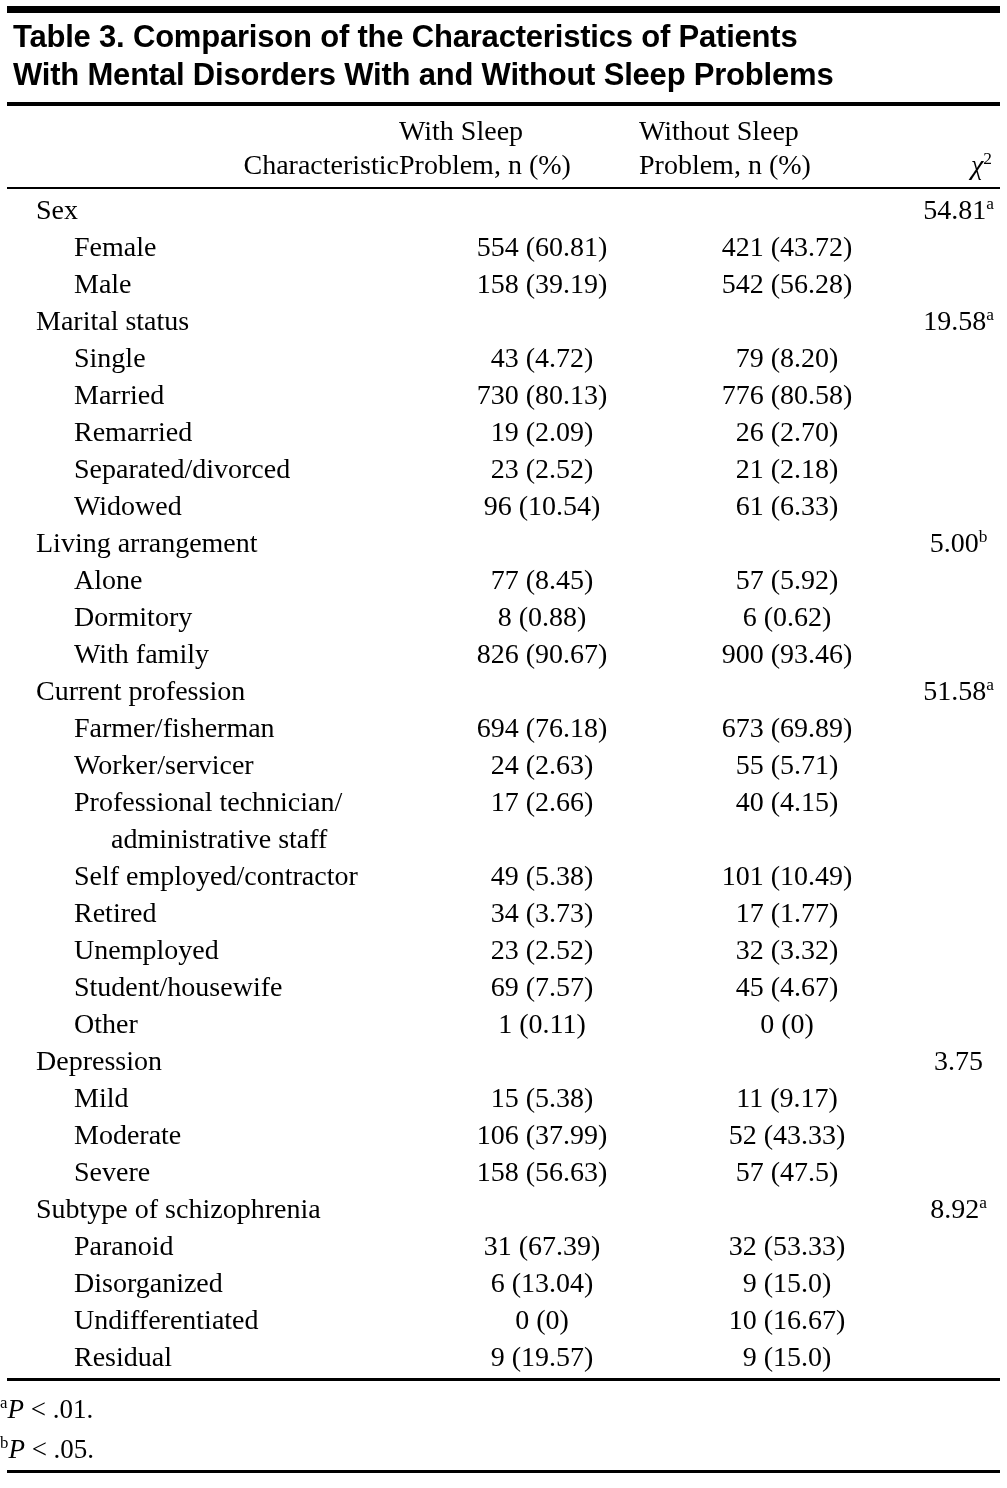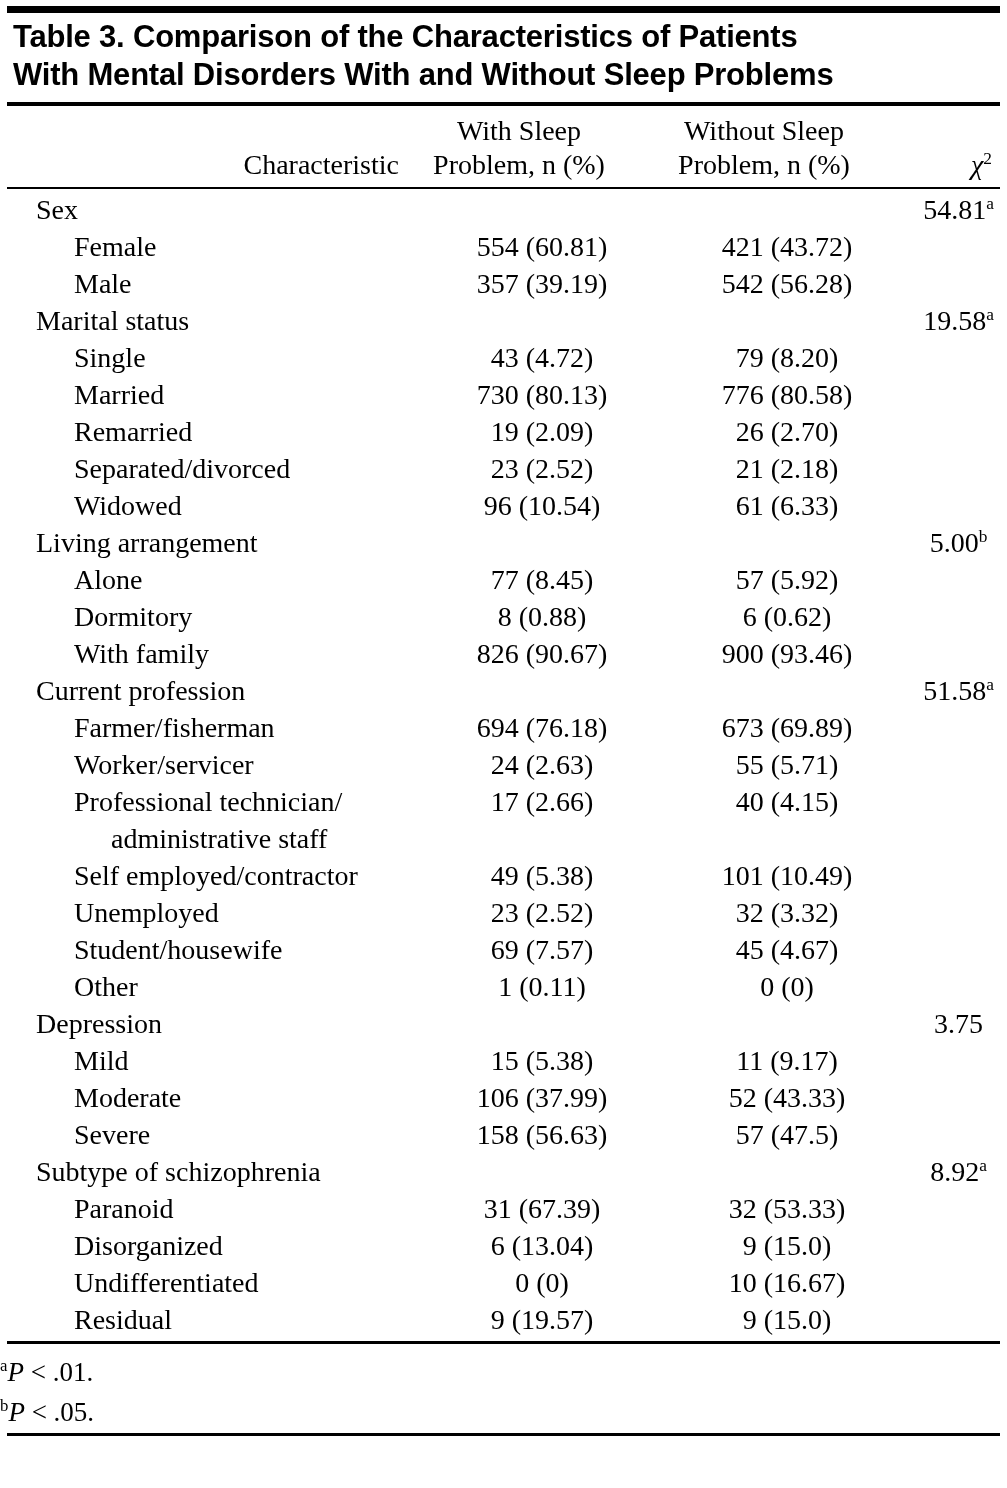--- a/index.html
+++ b/index.html
@@ -36,21 +36,21 @@
     grid-template-columns: 386px 240px 250px 1fr;
     align-items: start;
   }
 
   .header {
     align-items: end;
     font-size: 28px;
     line-height: 34px;
     padding: 8px 0 5px 0;
   }
-  .h-col { text-align: center; }
+  .h-col { }
   .h-label { text-align: right; }
   .h-chi { text-align: right; padding-right: 2px; }
   .chi-sym { font-style: italic; }
 
   .row { font-size: 28px; line-height: 37px; margin-left: 36px; }
   .c-label { text-align: left; }
   .item-label { padding-left: 38px; }
   .label-wrap2 { padding-left: 37px; }
   .c-val { text-align: center; }
   .c-chi { text-align: center; padding-right: 2px; }
@@ -111,21 +111,21 @@
           <div>Female</div>
         </div>
         <div class="c-val">554 (60.81)</div>
         <div class="c-val">421 (43.72)</div>
         <div class="c-chi"></div>
       </div>
       <div class="grid row">
         <div class="c-label item-label">
           <div>Male</div>
         </div>
-        <div class="c-val">357 (39.19)</div>
+        <div class="c-val">158 (39.19)</div>
         <div class="c-val">542 (56.28)</div>
         <div class="c-chi"></div>
       </div>
       <div class="grid row">
         <div class="c-label">Marital status</div>
         <div class="c-val"></div>
         <div class="c-val"></div>
         <div class="c-chi"><span>19.58</span><sup>a</sup></div>
       </div>
       <div class="grid row">
@@ -228,20 +228,28 @@
         <div class="c-val">17 (2.66)</div>
         <div class="c-val">40 (4.15)</div>
         <div class="c-chi"></div>
       </div>
       <div class="grid row">
         <div class="c-label item-label">
           <div>Self employed/contractor</div>
         </div>
         <div class="c-val">49 (5.38)</div>
         <div class="c-val">101 (10.49)</div>
+        <div class="c-chi"></div>
+      </div>
+      <div class="grid row">
+        <div class="c-label item-label">
+          <div>Retired</div>
+        </div>
+        <div class="c-val">34 (3.73)</div>
+        <div class="c-val">17 (1.77)</div>
         <div class="c-chi"></div>
       </div>
       <div class="grid row">
         <div class="c-label item-label">
           <div>Unemployed</div>
         </div>
         <div class="c-val">23 (2.52)</div>
         <div class="c-val">32 (3.32)</div>
         <div class="c-chi"></div>
       </div>

